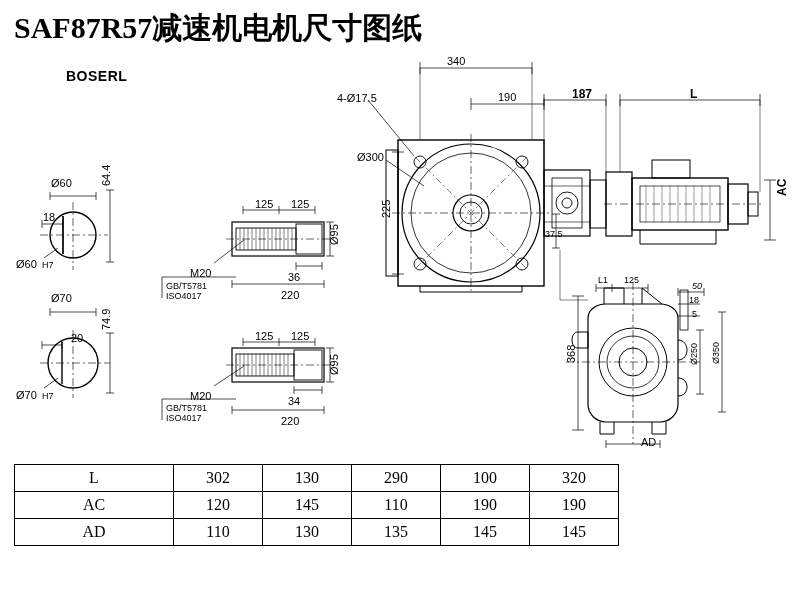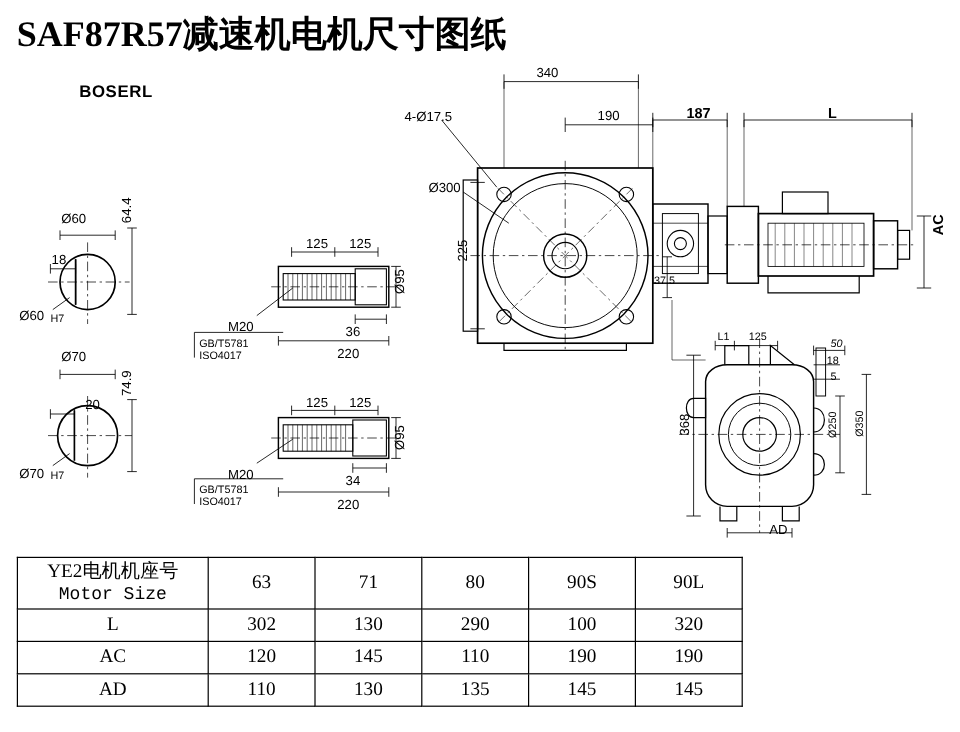--- a/index.html
+++ b/index.html
@@ -326,33 +326,20 @@
     <div class="lbl" style="left: 566px; top: 363px; transform-origin: left top; transform: rotate(-90deg);">368</div>
     <div class="lbl sm" style="left: 690px; top: 365px; transform-origin: left top; transform: rotate(-90deg);">Ø250</div>
     <div class="lbl sm" style="left: 712px; top: 364px; transform-origin: left top; transform: rotate(-90deg);">Ø350</div>
     <div class="lbl" style="left: 641px; top: 437px;">AD</div>
   </div>
 
 <div class="lbl vert" id="v-ac" style="left:784px;top:210px;"></div>
 
 <table class="spec-table">
   <tbody>
-    <tr class="first">
-      <td class="head hdr-cn" rowspan="1">
-        <span class="hdr-two">
-          <span class="cn">YE2电机机座号</span>
-          <span class="en">Motor Size</span>
-        </span>
-      </td>
-      <td class="val">63</td>
-      <td class="val">71</td>
-      <td class="val">80</td>
-      <td class="val">90S</td>
-      <td class="val">90L</td>
-    </tr>
     <tr>
       <td class="head">L</td>
       <td class="val">302</td>
       <td class="val">130</td>
       <td class="val">290</td>
       <td class="val">100</td>
       <td class="val">320</td>
     </tr>
     <tr>
       <td class="head">AC</td>

